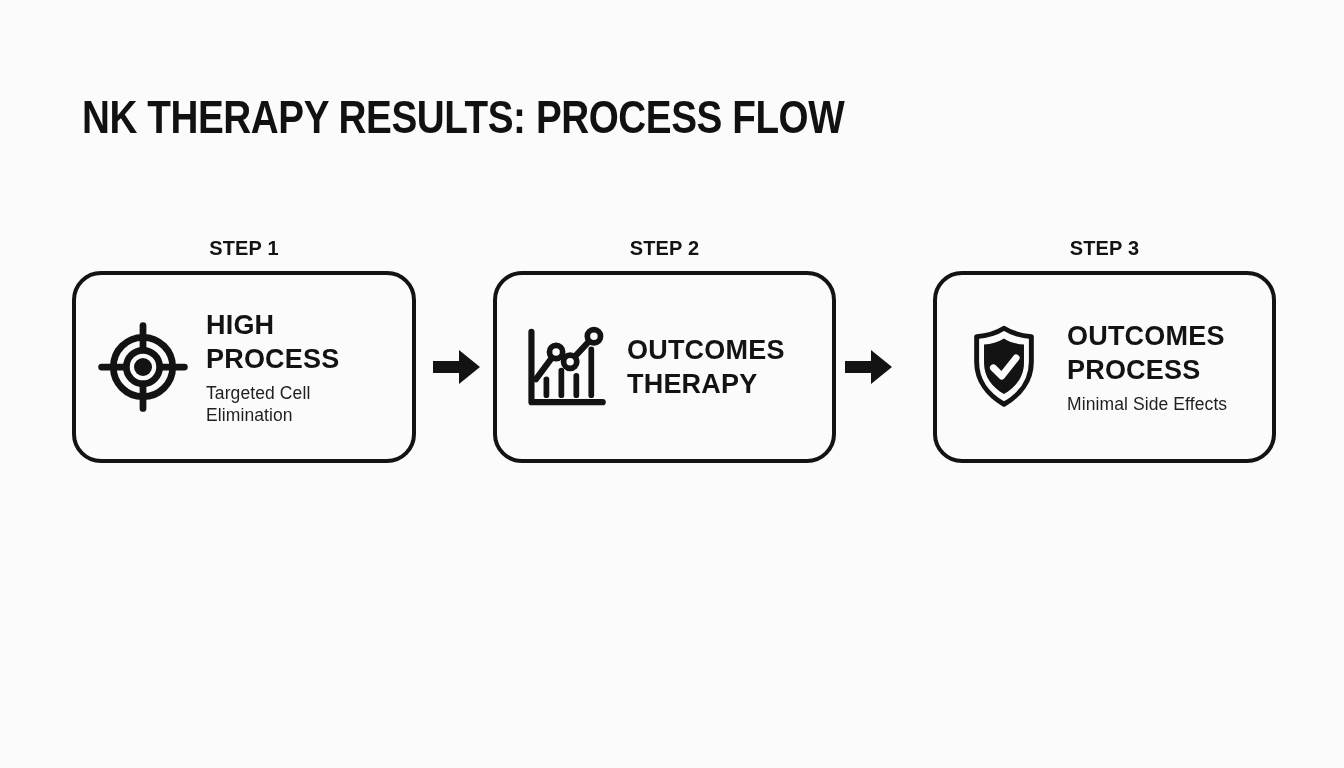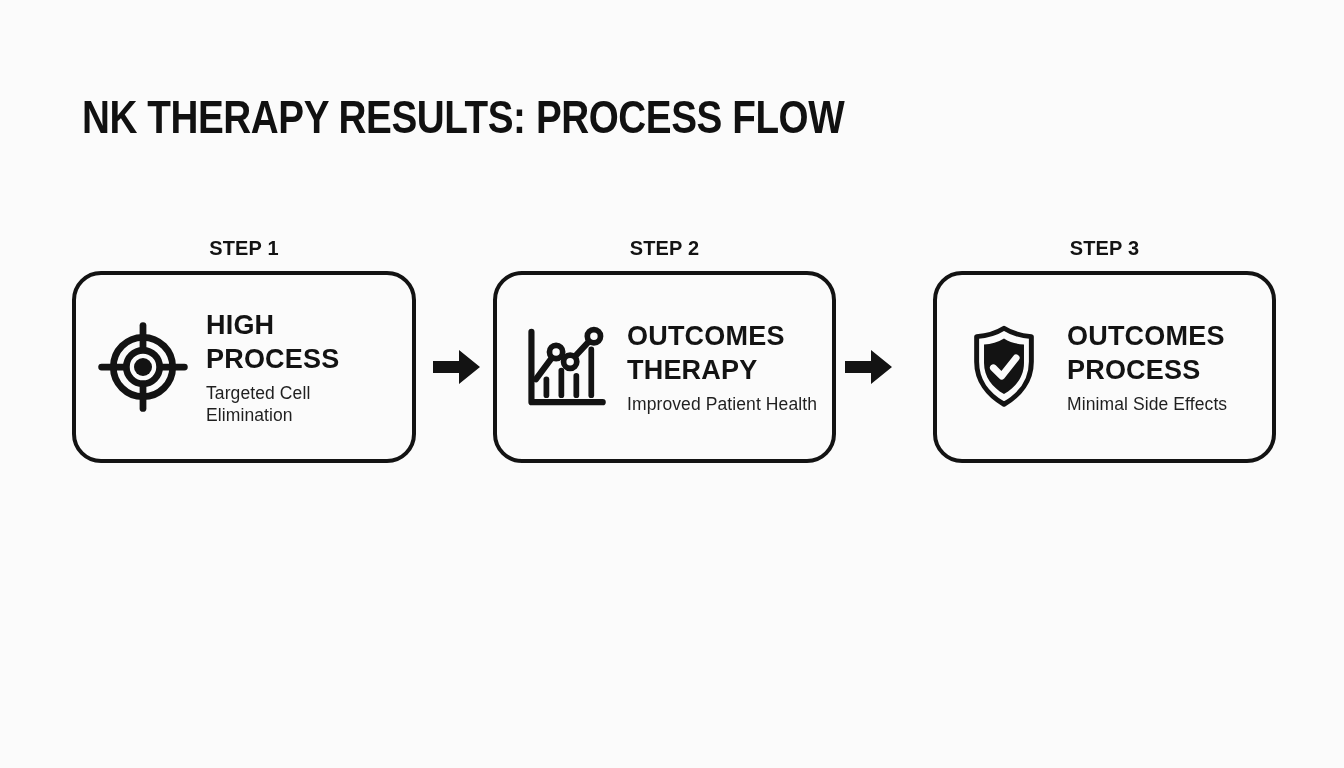--- a/index.html
+++ b/index.html
@@ -114,21 +114,20 @@
             <circle cx="57" cy="42" r="7.5"></circle>
             <circle cx="84" cy="13" r="7.5"></circle>
           </g>
         </svg>
       </span>
       <div class="step-text">
         <div class="step-heading">
           <div>OUTCOMES</div>
           <div>THERAPY</div>
         </div>
-        <div class="step-subtitle">Improved Patient Health</div>
       </div>
     </div>
   </div>
 
   <span class="flow-arrow" style="left:845px;">
     <svg width="47" height="40" viewBox="0 0 47 40" aria-hidden="true">
       <polygon points="0,14 26,14 26,3 47,20 26,37 26,26 0,26" fill="#131313"></polygon>
     </svg>
   </span>
 

